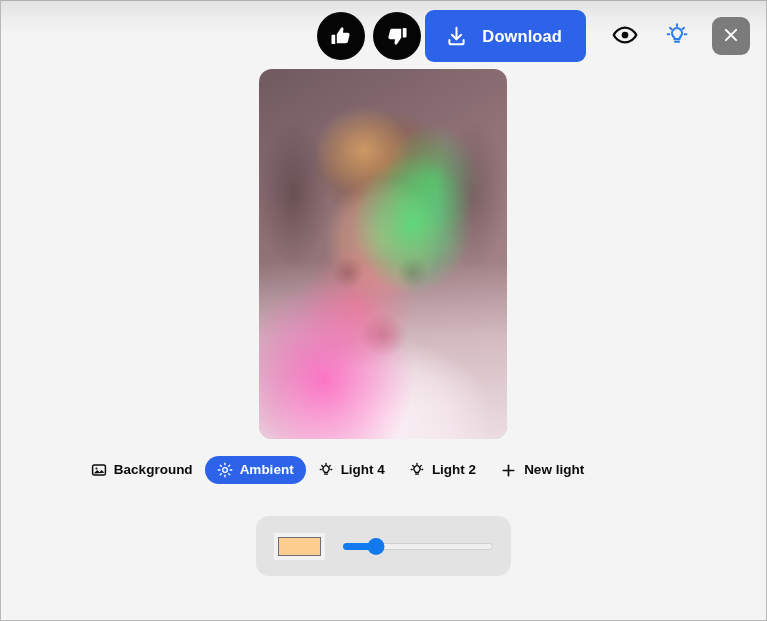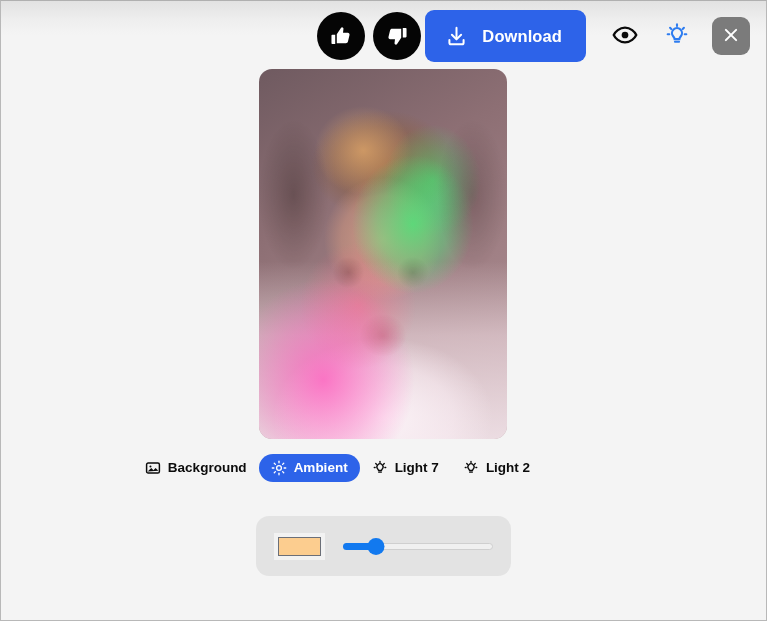--- a/index.html
+++ b/index.html
@@ -166,21 +166,21 @@
   }
 
   
   #tabstrip {
     position: absolute;
     left: 0;
     top: 453px;
     width: 673px;
     height: 30px;
     display: flex;
-    align-items: flex-start;
+    align-items: flex-end;
     justify-content: center;
     gap: 0;
   }
   .tab {
     display: flex;
     align-items: center;
     gap: 7px;
     height: 28px;
     padding: 0 12px;
     border: none;
@@ -381,38 +381,47 @@
         <svg width="16" height="16" viewBox="0 0 24 24" fill="none" stroke="#0b0b0b" stroke-width="2" stroke-linecap="round" aria-hidden="true">
           <path d="M8.6 13.4a4.6 4.6 0 1 1 6.8 0c-.8.9-1.1 1.6-1.2 2.4h-4.4c-.1-.8-.4-1.5-1.2-2.4z"></path>
           <path d="M10.1 18.2h3.8"></path>
           <path d="M12 2.2v1.4"></path>
             <path d="M5.6 5.3 6.7 6.4"></path>
             <path d="M18.4 5.3 17.3 6.4"></path>
           <path d="M3.4 11.3h1.3"></path>
             <path d="M19.3 11.3h1.3"></path>
         </svg>
       </span>
-      <span class="tab-label">Light 7</span>
+      <span class="tab-label">Light 4</span>
     </button>
 
     <button class="tab">
       <span>
         <svg width="16" height="16" viewBox="0 0 24 24" fill="none" stroke="#0b0b0b" stroke-width="2" stroke-linecap="round" aria-hidden="true">
           <path d="M8.6 13.4a4.6 4.6 0 1 1 6.8 0c-.8.9-1.1 1.6-1.2 2.4h-4.4c-.1-.8-.4-1.5-1.2-2.4z"></path>
           <path d="M10.1 18.2h3.8"></path>
           <path d="M12 2.2v1.4"></path>
             <path d="M5.6 5.3 6.7 6.4"></path>
             <path d="M18.4 5.3 17.3 6.4"></path>
           <path d="M3.4 11.3h1.3"></path>
             <path d="M19.3 11.3h1.3"></path>
         </svg>
       </span>
       <span class="tab-label">Light 2</span>
     </button>
 
+    <button class="tab">
+      <span>
+        <svg width="17" height="17" viewBox="0 0 24 24" fill="none" stroke="#0b0b0b" stroke-width="2.3" stroke-linecap="round" aria-hidden="true">
+          <path d="M12 4.6v14.8"></path>
+          <path d="M4.6 12h14.8"></path>
+        </svg>
+      </span>
+      <span class="tab-label">New light</span>
+    </button>
   </div>
 
   <div id="control-panel">
     <div id="color-swatch-frame">
       <div id="color-swatch" style="background: rgb(252, 205, 143); border-color: rgb(107, 111, 120);"></div>
     </div>
     <div id="slider">
       <div id="slider-track"></div>
       <div id="slider-fill" style="width: 22%; background: rgb(18, 121, 239);"></div>
       <div id="slider-thumb" style="left: 22%; background: rgb(18, 121, 239);"></div>

